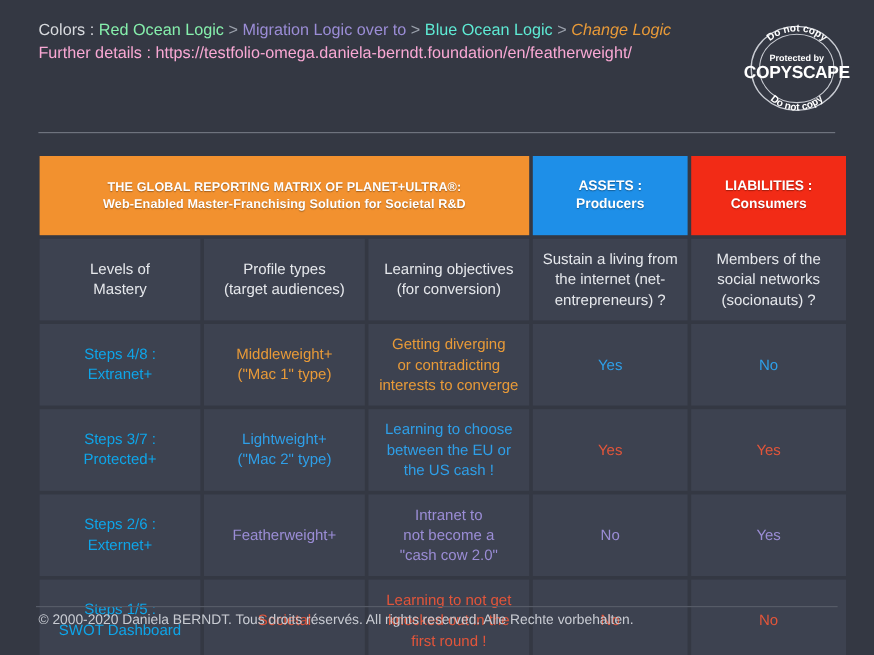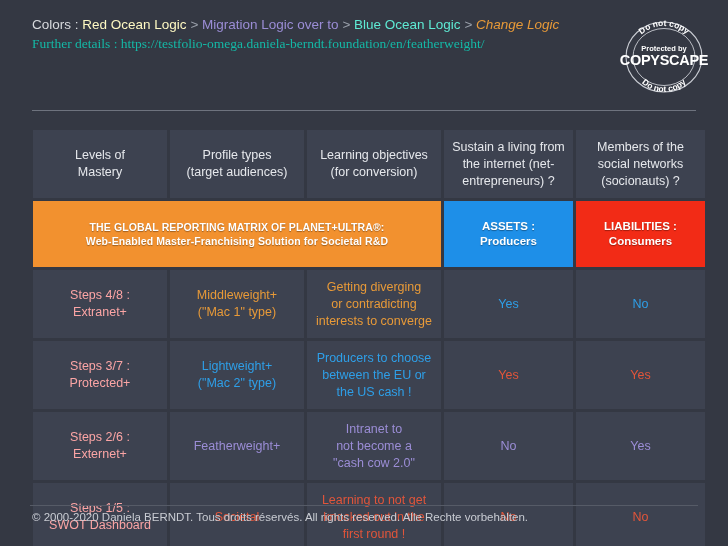--- a/index.html
+++ b/index.html
@@ -31,30 +31,29 @@
     white-space: nowrap;
   }
   .subline {
     font-size: 13.5px;
     line-height: 19px;
     color: #d8dade;
     white-space: nowrap;
     margin-top: 1px;
   }
   .subline .sep { color: #9aa0ab; }
-  .c-red    { color: #fef9c3; }
+  .c-red    { color: #86efac; }
   .c-purple { color: #9b8dd6; margin-top: 21px; }
   .c-blue   { color: #5eead4; }
   .c-orange { color: #e89a38; font-style: italic; }
   .urlline {
     font-size: 13.5px;
     line-height: 19px;
-    color: #14b8a6;
+    color: #f9a8d4;
     white-space: nowrap;
-    font-family: Liberation Serif, serif;
   }
 
   
   .seal {
     position: absolute;
     right: 18px;
     top: 18px;
     width: 92px;
     height: 78px;
   }
@@ -122,21 +121,21 @@
     line-height: 17px;
     height: 56px;
   }
 
   
   .cell {
     font-size: 12.5px;
     line-height: 17px;
     height: 56px;
   }
-  .cell-level { color: #fca5a5; }
+  .cell-level { color: #0ea5e9; }
   .v-red    { color: #e2553a; }
   .v-blue   { color: #2e9fe8; }
   .v-purple { color: #9b8dd6; }
   .v-orange { color: #e89a38; }
 
   
   .footer-rule {
     position: absolute;
     left: 30px;
     top: 505px;
@@ -201,20 +200,35 @@
   <colgroup>
     <col style="width:134px">
     <col style="width:134px">
     <col style="width:134px">
     <col style="width:129px">
     <col style="width:129px">
   </colgroup>
   <tbody>
 
     <tr>
+      <td colspan="3" class="banner-main">
+        <div>THE GLOBAL REPORTING MATRIX OF PLANET+ULTRA®:</div>
+        <div>Web-Enabled Master-Franchising Solution for Societal R&amp;D</div>
+      </td>
+      <td class="banner-assets">
+        <div>ASSETS :</div>
+        <div>Producers</div>
+      </td>
+      <td class="banner-liab">
+        <div>LIABILITIES :</div>
+        <div>Consumers</div>
+      </td>
+    </tr>
+
+    <tr>
       <td class="colhead">
         <div>Levels of</div>
         <div>Mastery</div>
       </td>
       <td class="colhead">
         <div>Profile types</div>
         <div>(target audiences)</div>
       </td>
       <td class="colhead">
         <div>Learning objectives</div>
@@ -222,35 +236,20 @@
       </td>
       <td class="colhead">
         <div>Sustain a living from</div>
         <div>the internet (net-</div>
         <div>entrepreneurs) ?</div>
       </td>
       <td class="colhead">
         <div>Members of the</div>
         <div>social networks</div>
         <div>(socionauts) ?</div>
-      </td>
-    </tr>
-
-    <tr>
-      <td colspan="3" class="banner-main">
-        <div>THE GLOBAL REPORTING MATRIX OF PLANET+ULTRA®:</div>
-        <div>Web-Enabled Master-Franchising Solution for Societal R&amp;D</div>
-      </td>
-      <td class="banner-assets">
-        <div>ASSETS :</div>
-        <div>Producers</div>
-      </td>
-      <td class="banner-liab">
-        <div>LIABILITIES :</div>
-        <div>Consumers</div>
       </td>
     </tr>
 
     <tr>
       <td class="cell cell-level">
         <div>Steps 4/8 :</div>
         <div>Extranet+</div>
       </td>
       <td class="cell v-orange">
         <div>Middleweight+</div>
@@ -268,21 +267,21 @@
     <tr>
       <td class="cell cell-level">
         <div>Steps 3/7 :</div>
         <div>Protected+</div>
       </td>
       <td class="cell v-blue">
         <div>Lightweight+</div>
         <div>("Mac 2" type)</div>
       </td>
       <td class="cell v-blue">
-        <div>Producers to choose</div>
+        <div>Learning to choose</div>
         <div>between the EU or</div>
         <div>the US cash !</div>
       </td>
       <td class="cell v-red">Yes</td>
       <td class="cell v-red">Yes</td>
     </tr>
 
     <tr>
       <td class="cell cell-level">
         <div>Steps 2/6 :</div>

